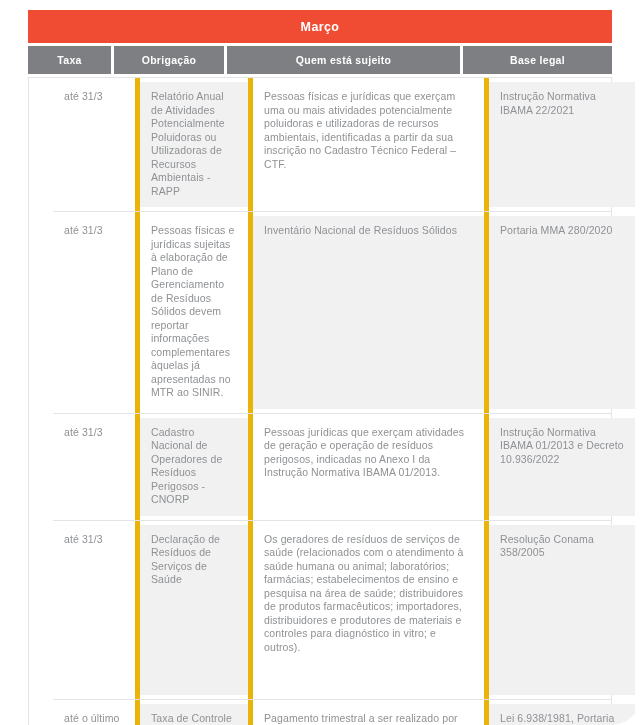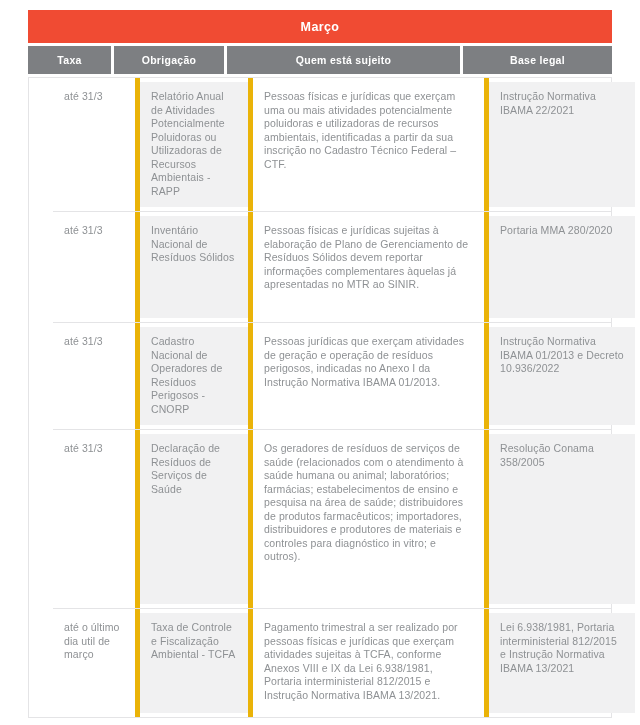--- a/index.html
+++ b/index.html
@@ -116,25 +116,25 @@
           </div>
         <div class="cell shaded">
             <div class="pad">Instrução Normativa IBAMA 22/2021</div>
           </div>
       </div>
 
       <div class="row r2">
         <div class="cell">
             <div class="pad">até 31/3</div>
           </div>
+        <div class="cell">
+            <div class="pad">Pessoas físicas e jurídicas sujeitas à elaboração de Plano de Gerenciamento de Resíduos Sólidos devem reportar informações complementares àquelas já apresentadas no MTR ao SINIR.</div>
+          </div>
         <div class="cell shaded">
             <div class="pad">Inventário Nacional de Resíduos Sólidos</div>
-          </div>
-        <div class="cell">
-            <div class="pad">Pessoas físicas e jurídicas sujeitas à elaboração de Plano de Gerenciamento de Resíduos Sólidos devem reportar informações complementares àquelas já apresentadas no MTR ao SINIR.</div>
           </div>
         <div class="cell shaded">
             <div class="pad">Portaria MMA 280/2020</div>
           </div>
       </div>
 
       <div class="row r3">
         <div class="cell">
             <div class="pad">até 31/3</div>
           </div>

